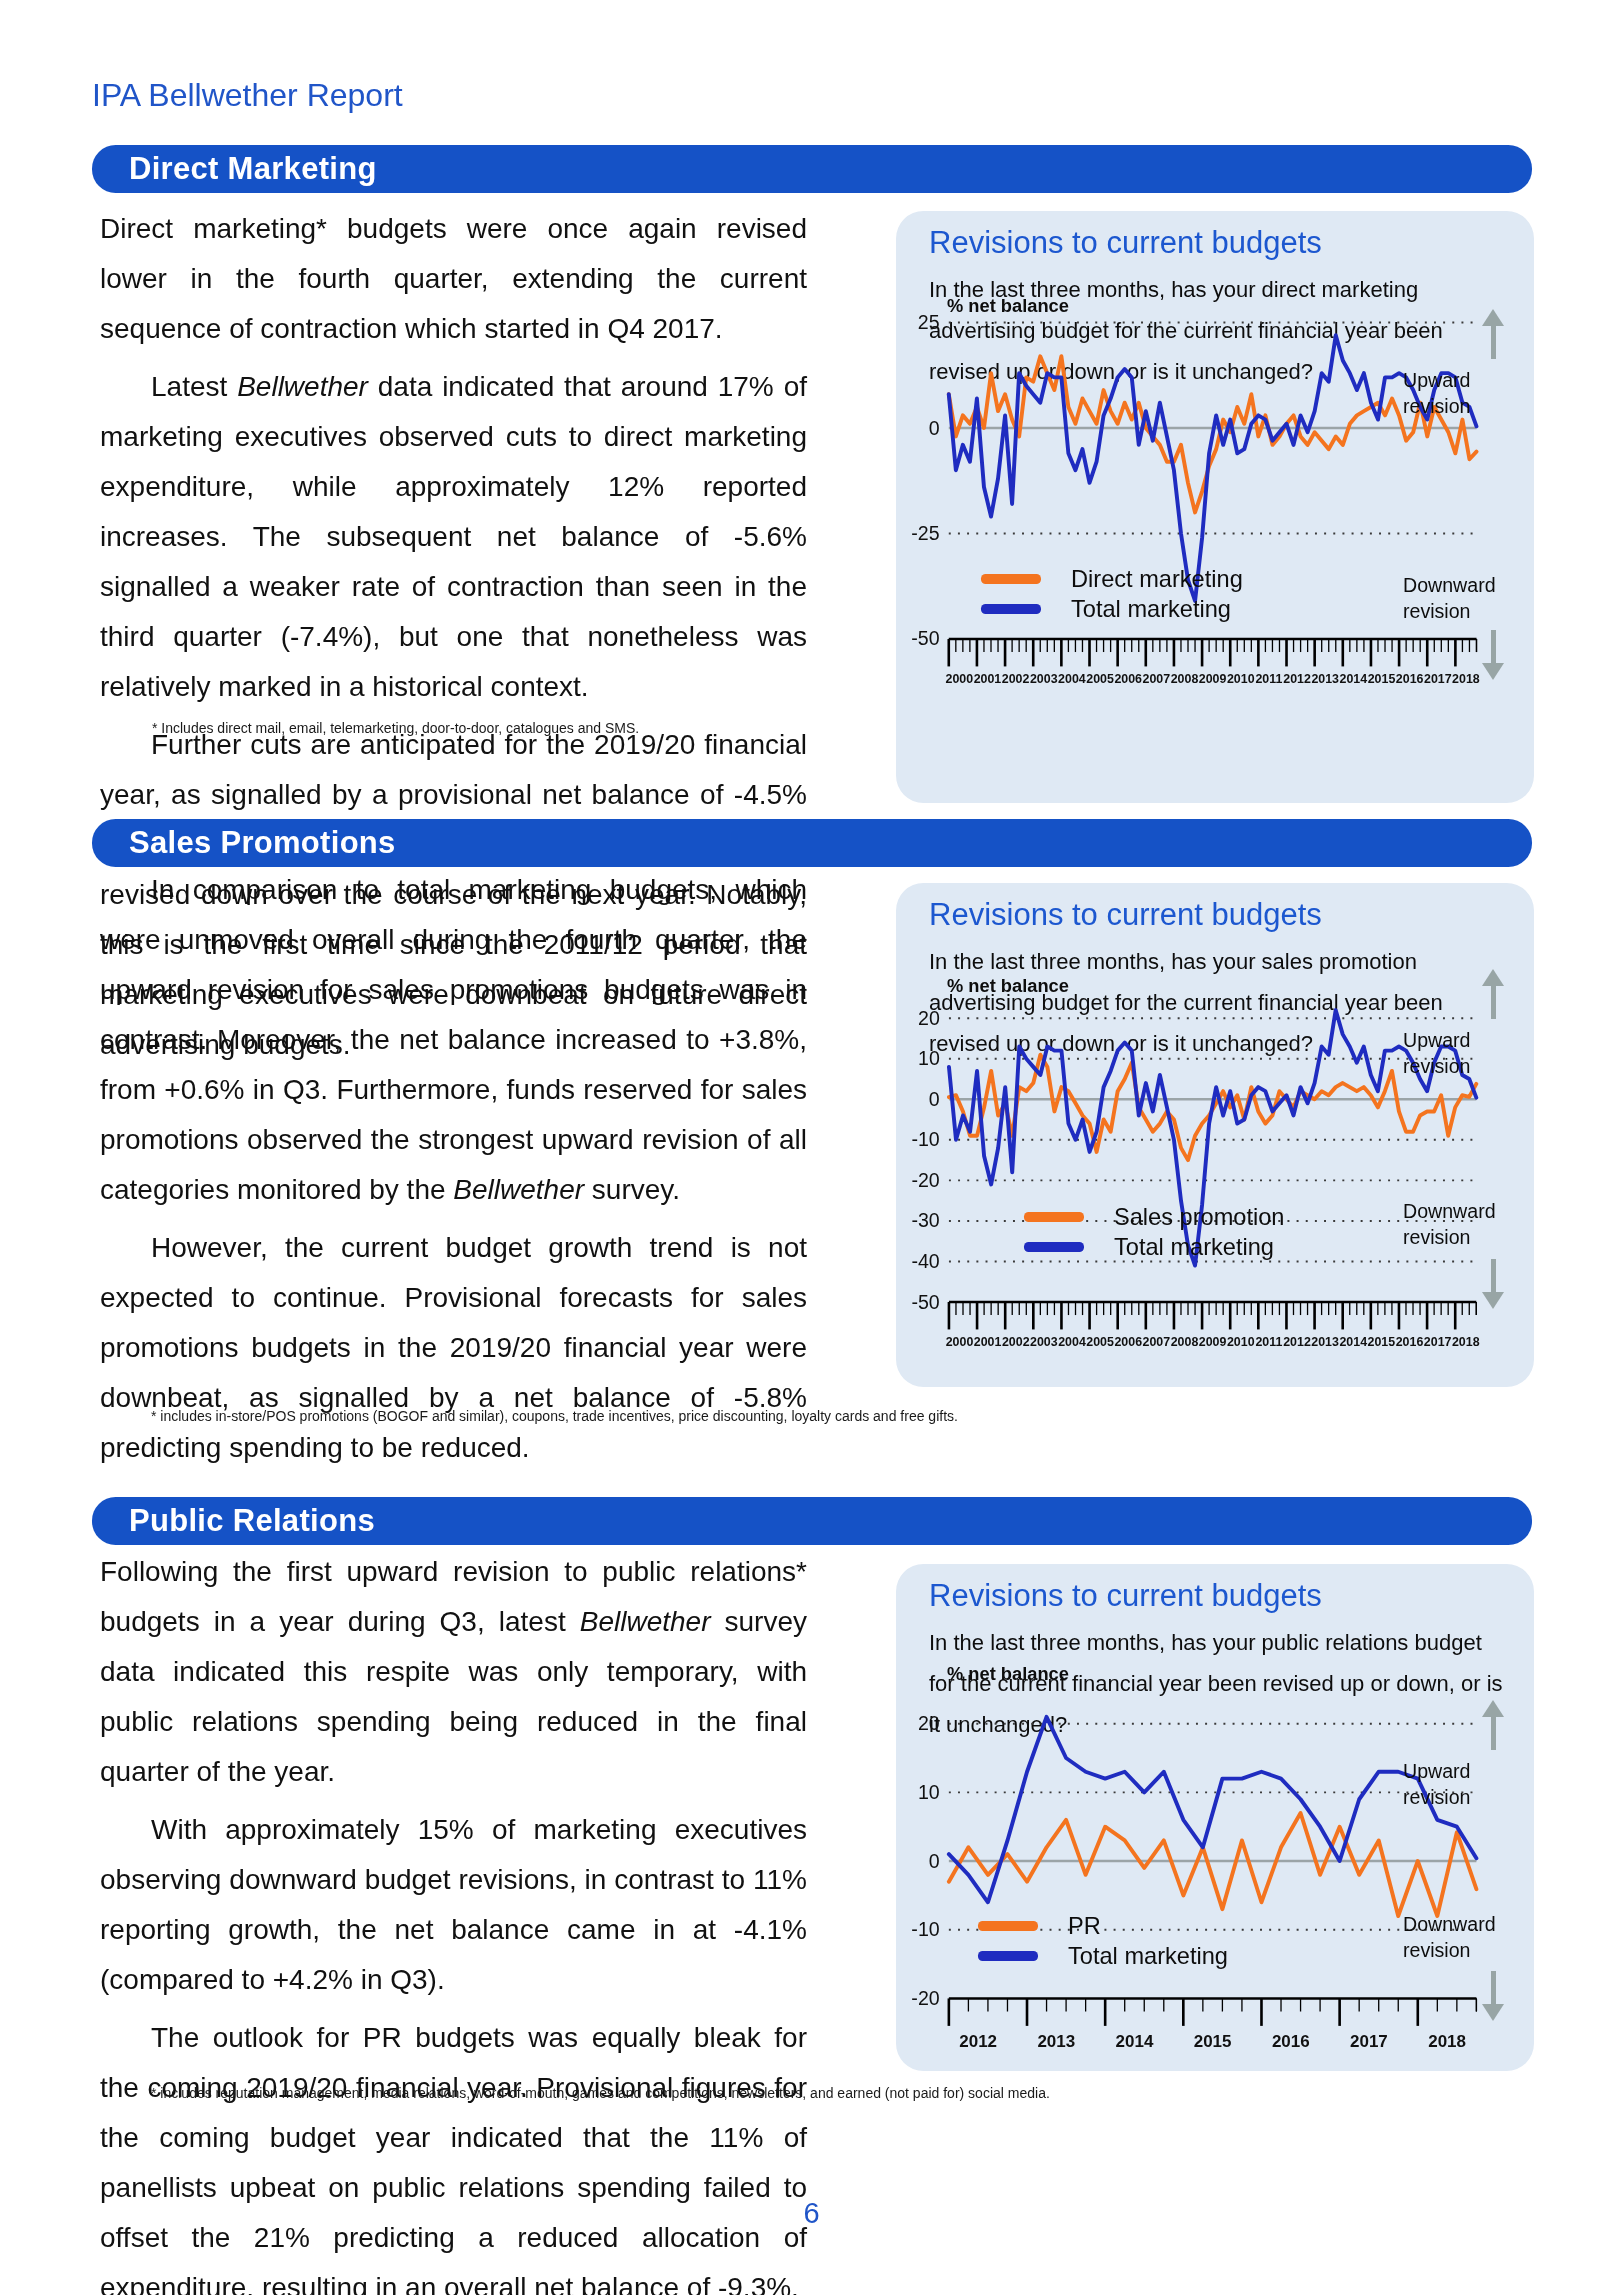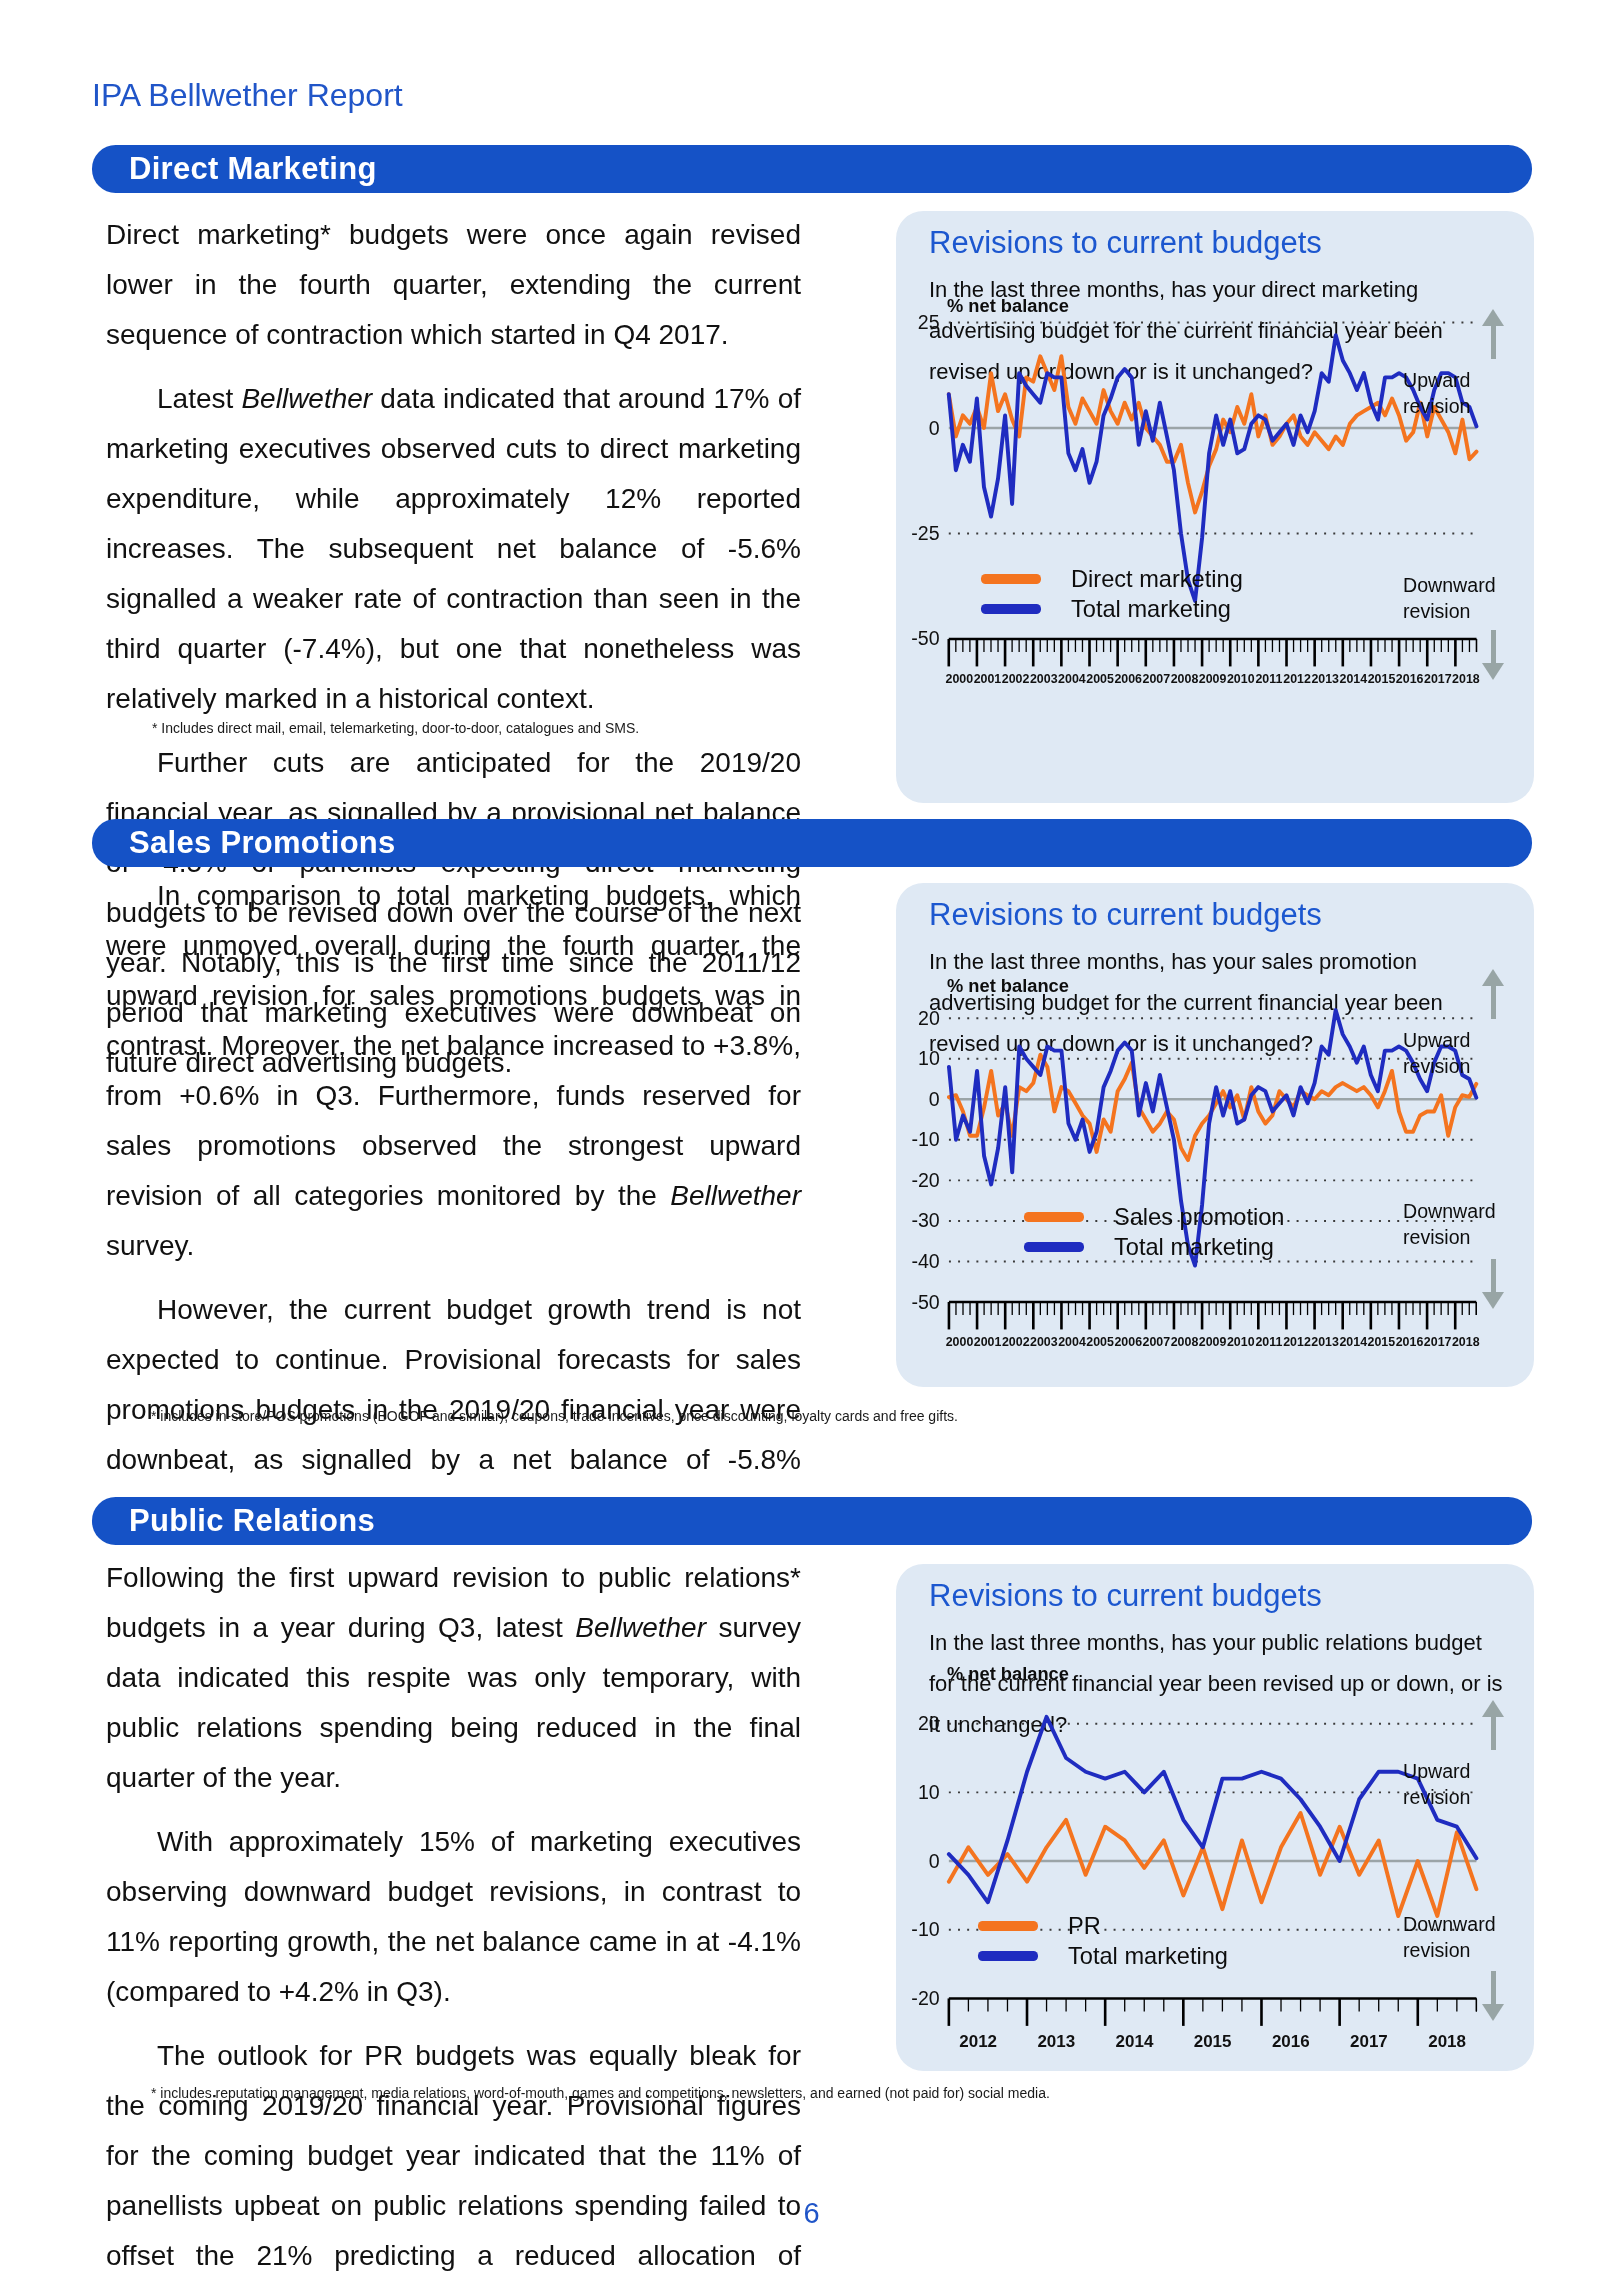--- a/index.html
+++ b/index.html
@@ -10,21 +10,21 @@
   .abs{position:absolute;}
   .report-title{left:92px;top:77px;font-size:32px;color:#2055c8;}
   .section-bar{
     left:92px;width:1440px;height:48px;background:#1552c6;border-radius:23.6px;
     color:#fff;font-size:31px;font-weight:bold;line-height:48px;padding-left:37px;
     box-sizing:border-box;letter-spacing:0.3px;
   }
   .bar-1{top:145px;} .bar-2{top:819px;} .bar-3{top:1497px;}
   .body-col{left:92px;width:723px;font-size:28px;line-height:50px;text-align:justify;}
   .col-1{top:196px;} .col-2{top:857px;} .col-3{top:1539px;}
-  .body-col p{margin:14px;}
+  .body-col p{margin:8px;}
   .body-col p.indent{text-indent:51px;}
   .footnote{font-size:14px;color:#1a1a1a;}
   .fn-1{left:152px;top:720px;width:1047px;}
   .fn-2{left:151px;top:1408px;width:1407px;}
   .fn-3{left:151px;top:2085px;width:1407px;}
   .panel{
     background:#dfe9f4;border-radius:27.5px;box-sizing:border-box;
   }
   .panel-1{left:896px;top:211px;width:638px;height:592px;}
   .panel-2{left:896px;top:883px;width:638px;height:504px;}

